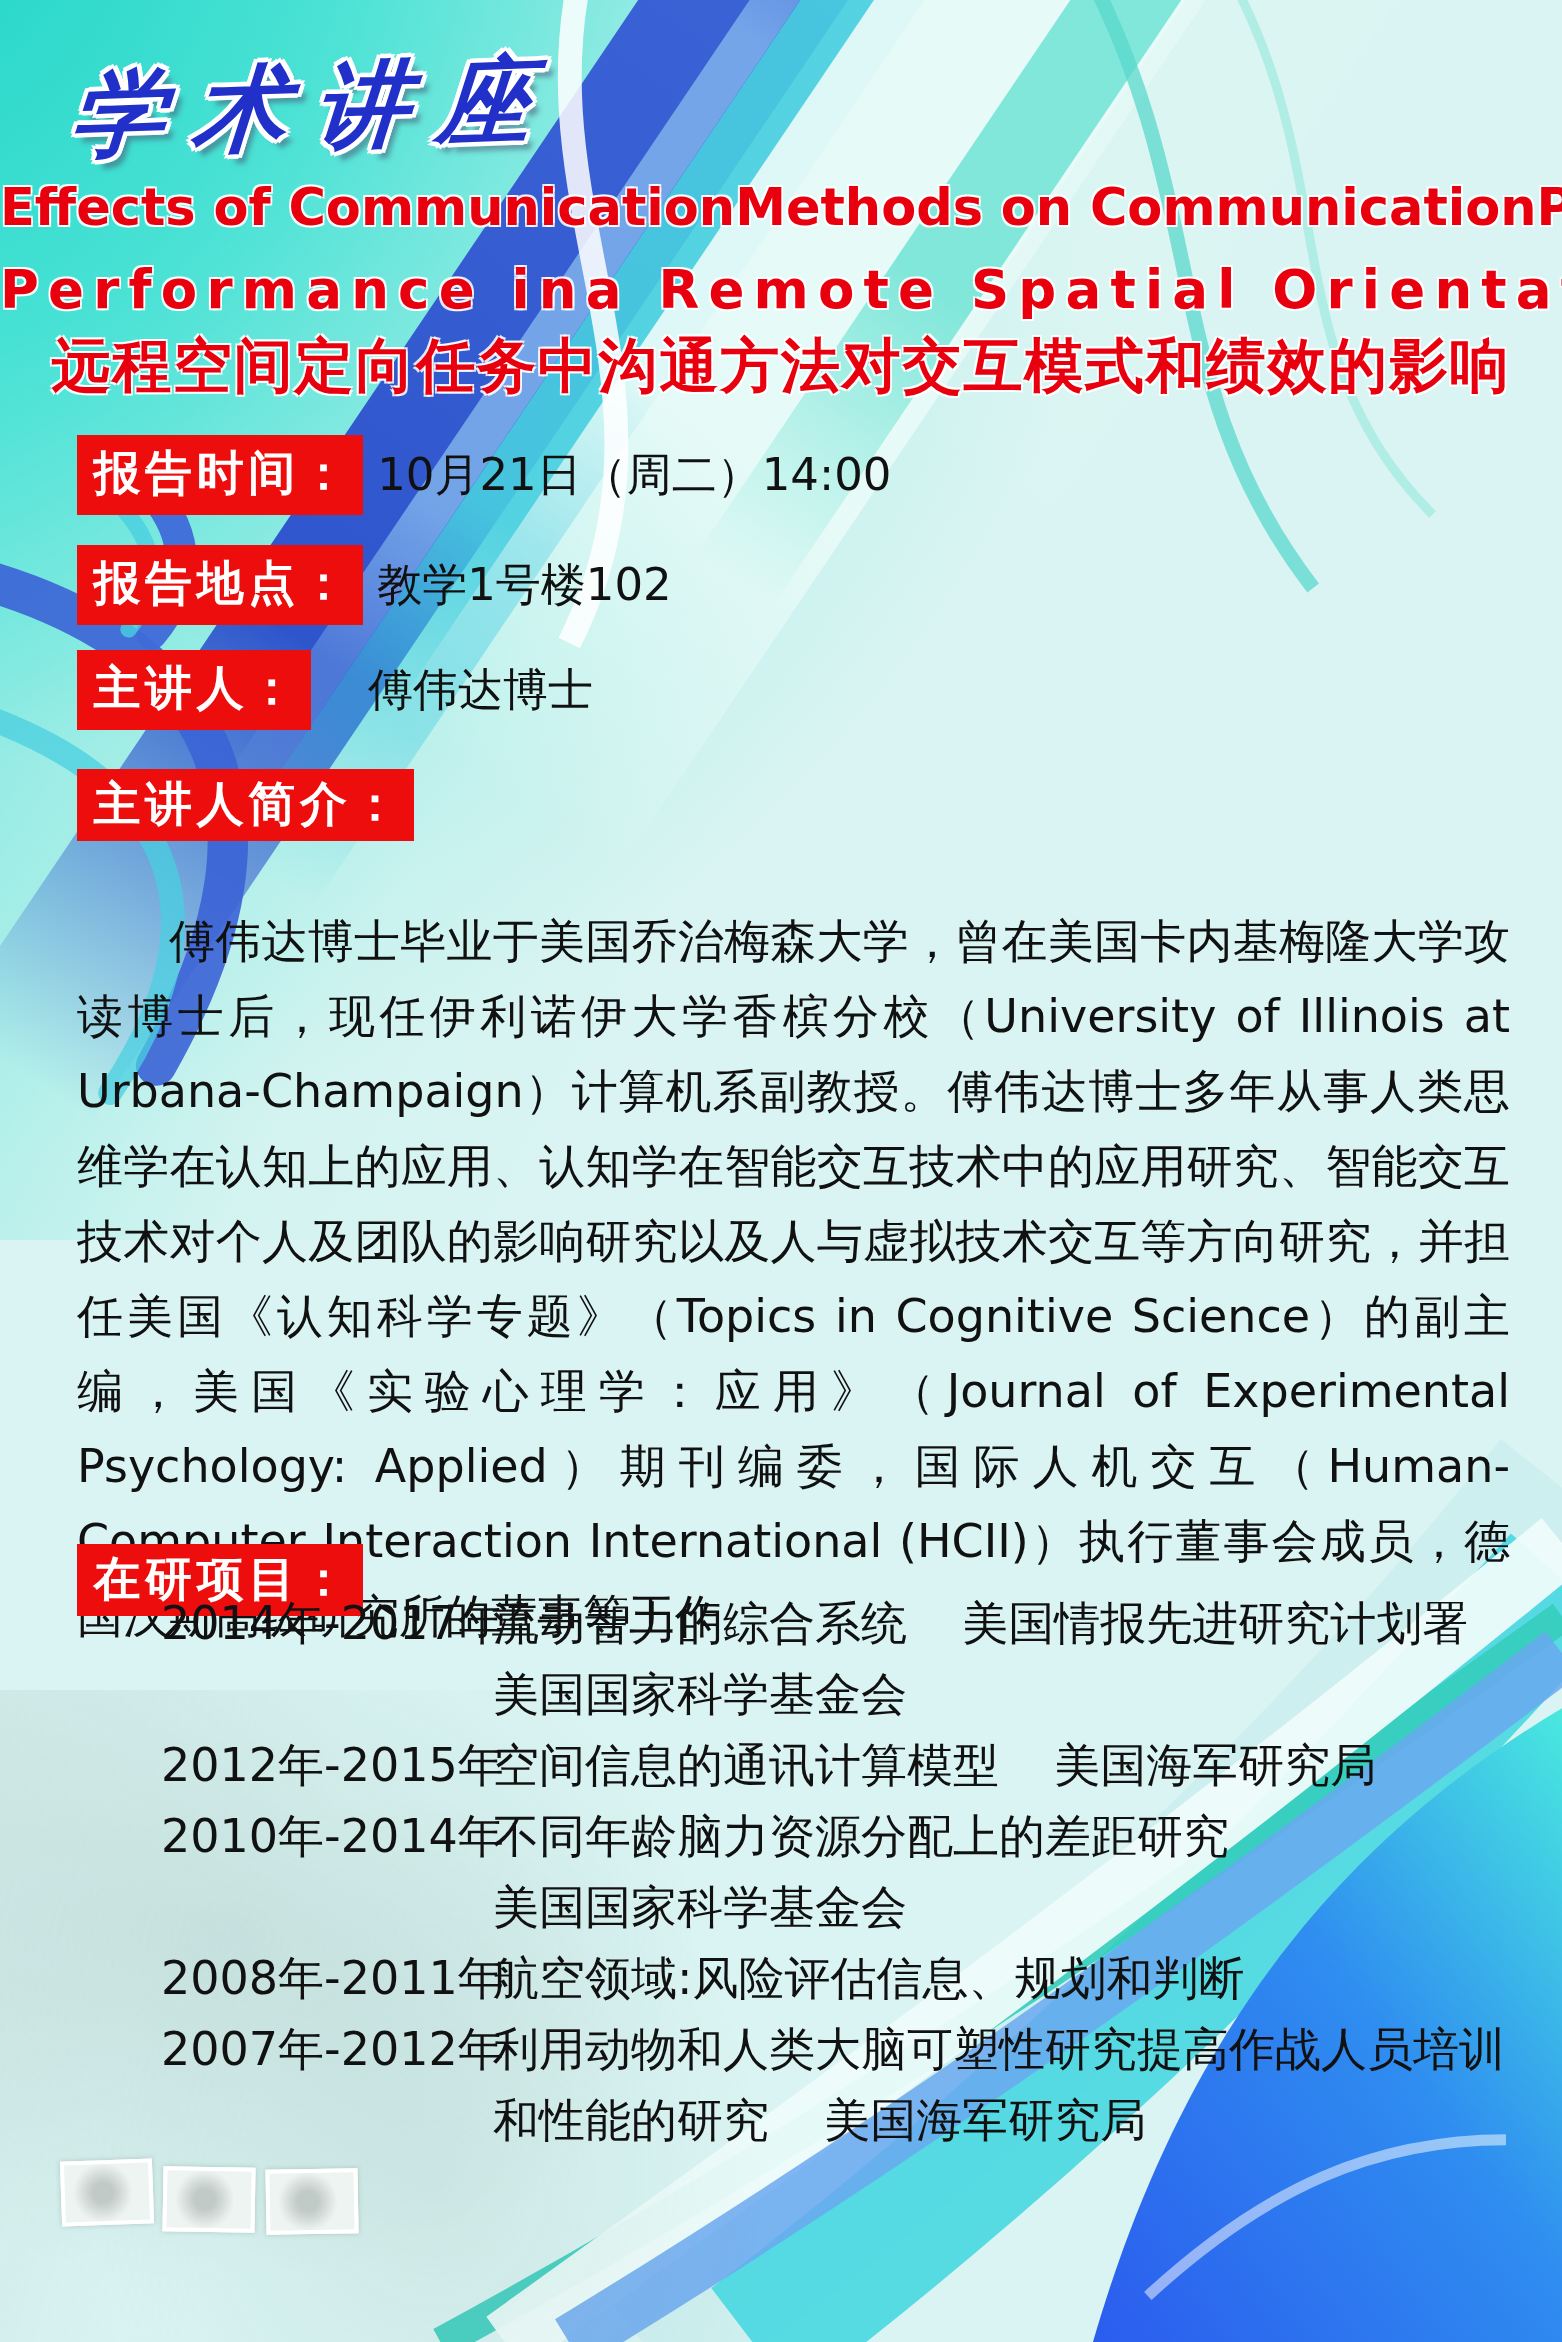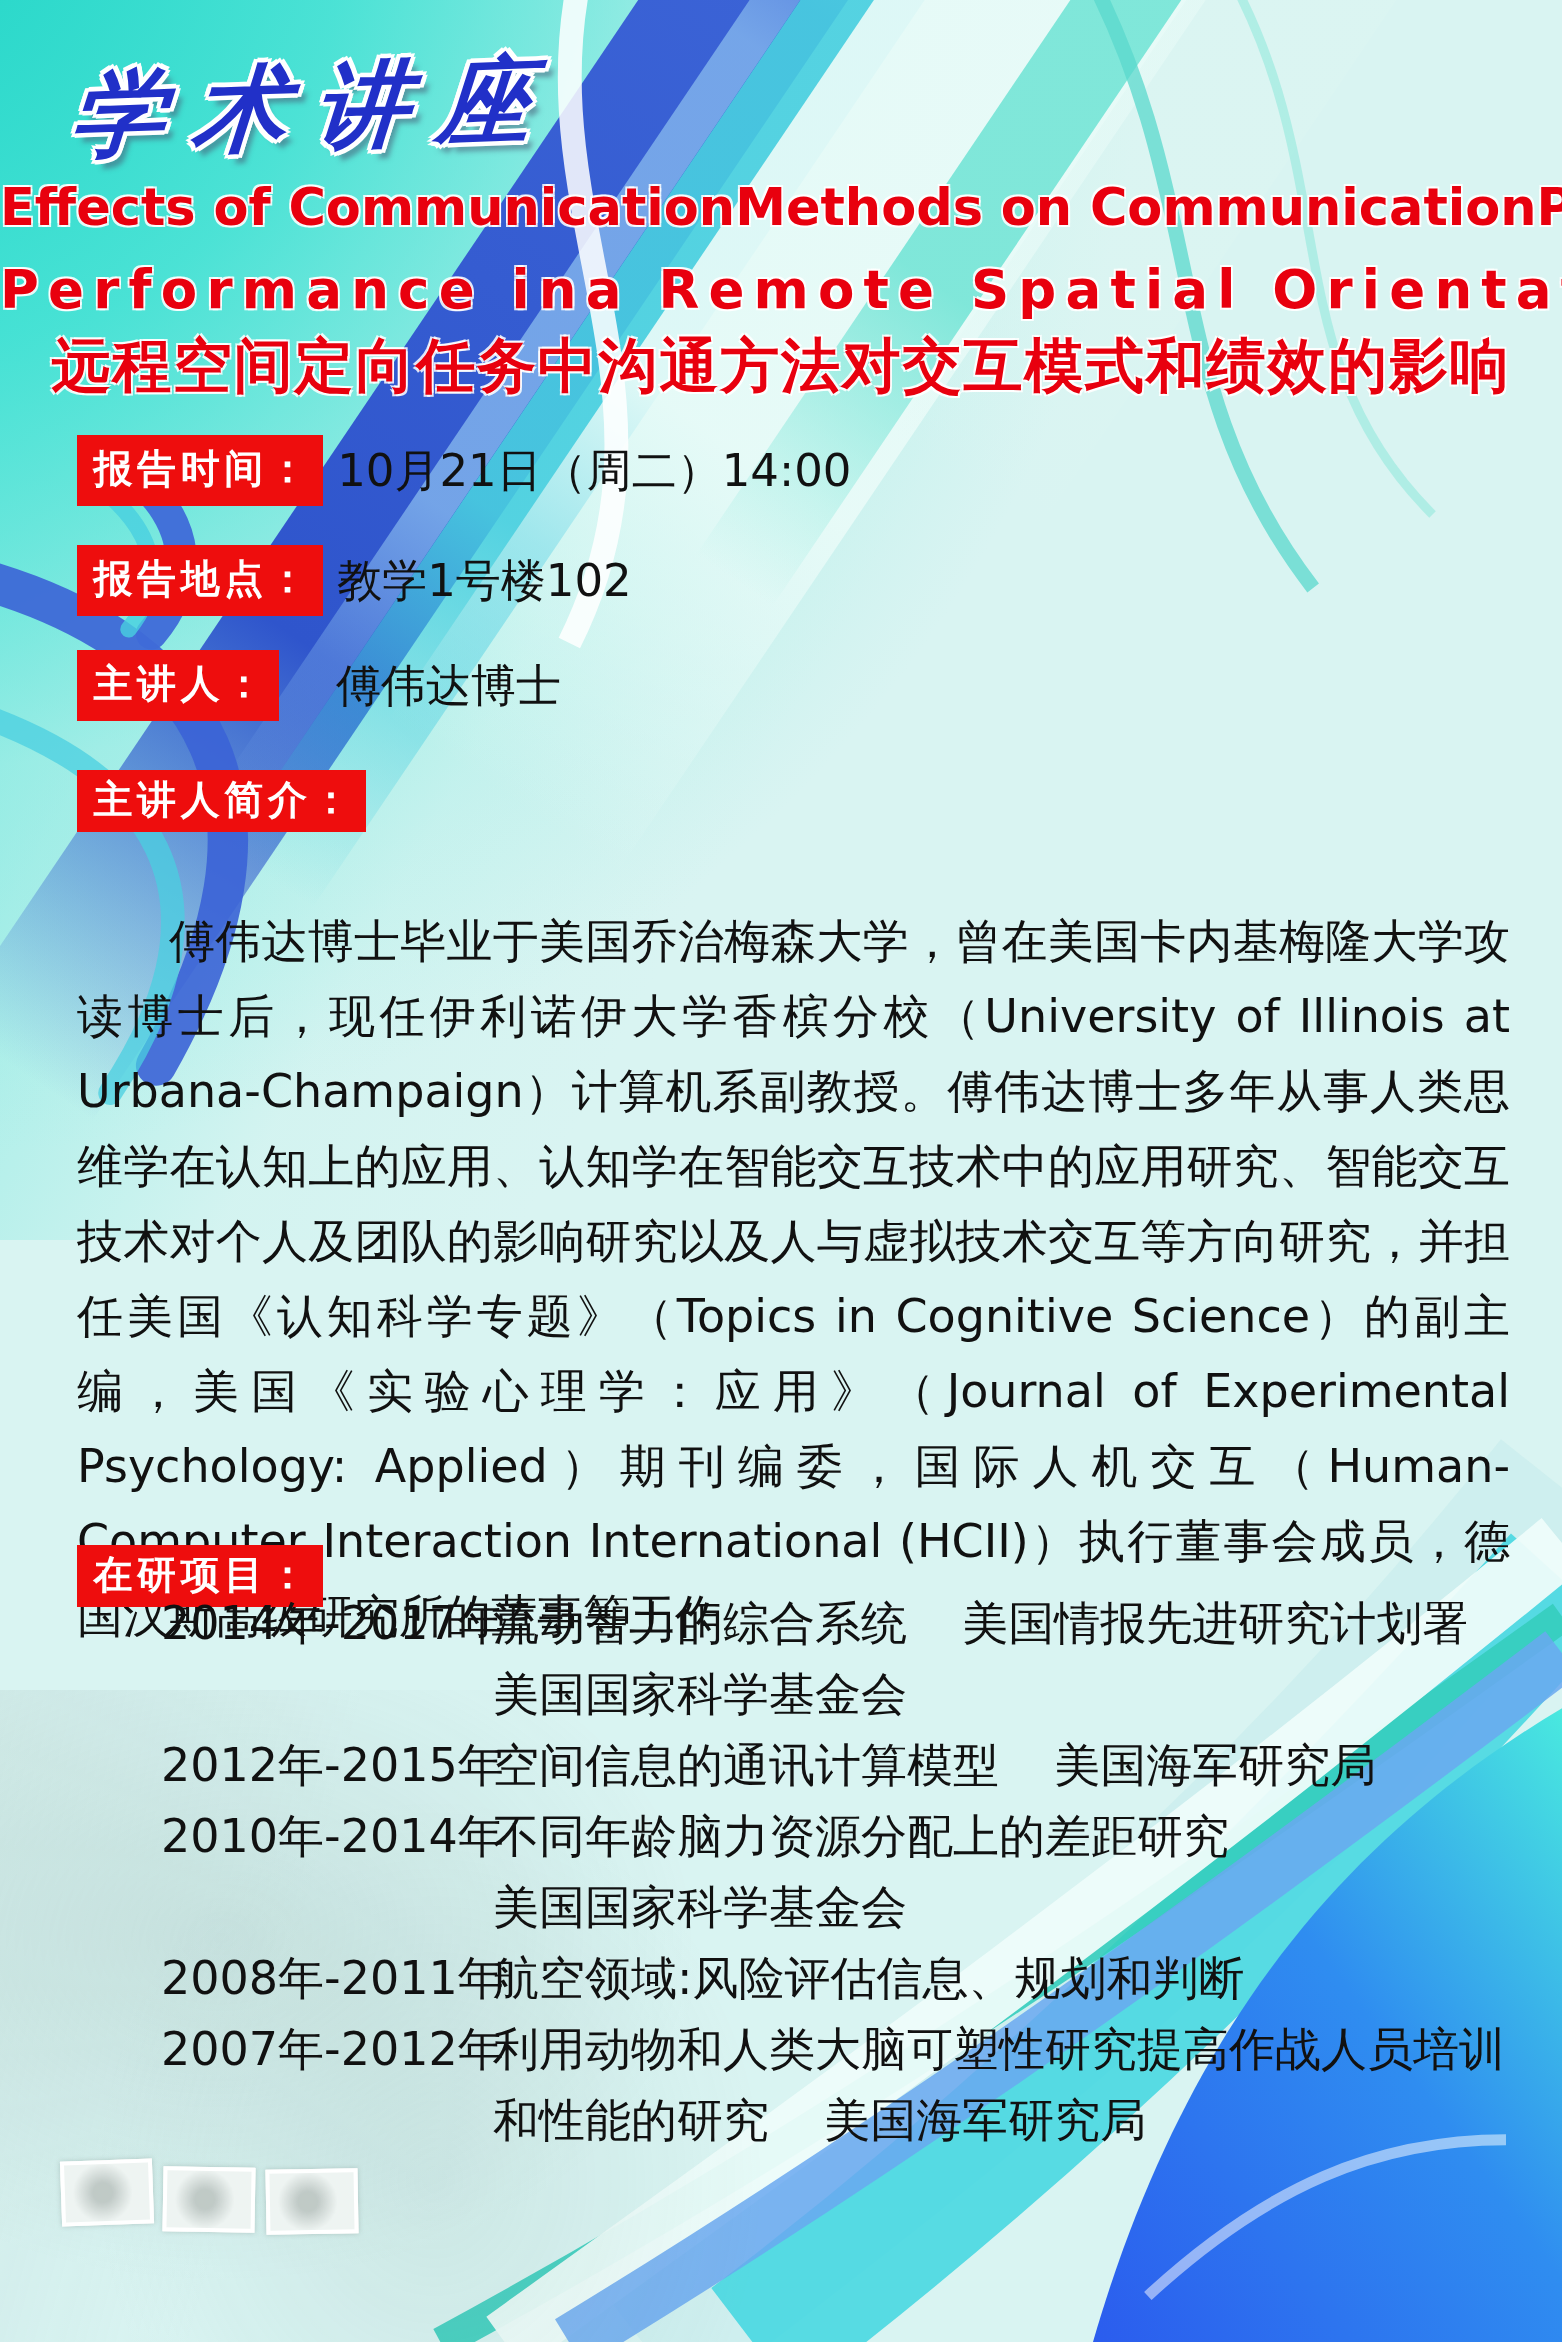--- a/index.html
+++ b/index.html
@@ -65,21 +65,21 @@
                 -1.8px 1.8px 0 rgba(255,255,255,.85),1.8px -1.8px 0 rgba(255,255,255,.85);
     white-space:nowrap;
   }
   .title-en-1{top:178px;font-size:51px;font-weight:600;}
   .title-en-2{top:259px;font-size:53px;font-weight:600;letter-spacing:9.2px;}
   .title-zh{top:327px;font-size:59px;font-weight:bold;letter-spacing:1.8px;}
   .info-row{position:absolute;left:77px;z-index:5;display:flex;align-items:center;white-space:nowrap;}
   .row-time{top:435px;} .row-place{top:545px;} .row-speaker{top:650px;}
   .label-box{
     background:var(--red,#ee0d0d);color:#fff;
-    font-size:39px;font-weight:bold;letter-spacing:4.6px;
+    font-size:47px;font-weight:bold;letter-spacing:4.6px;
     padding:7.3px 11px 10px 16.5px;
   }
   .info-value{font-size:45px;font-weight:400;color:#111;margin-left:14.7px;}
   .row-speaker .info-value{margin-left:57px;}
   .bio-label{top:773px;left:77px;text-align:center;}
   .proj-label{top:1548px;left:77px;}
   .section-label{position:absolute;z-index:5;}
   .bio{
     top:858px;left:77px;width:1433px;
     font-size:46px;line-height:75px;font-weight:500;

